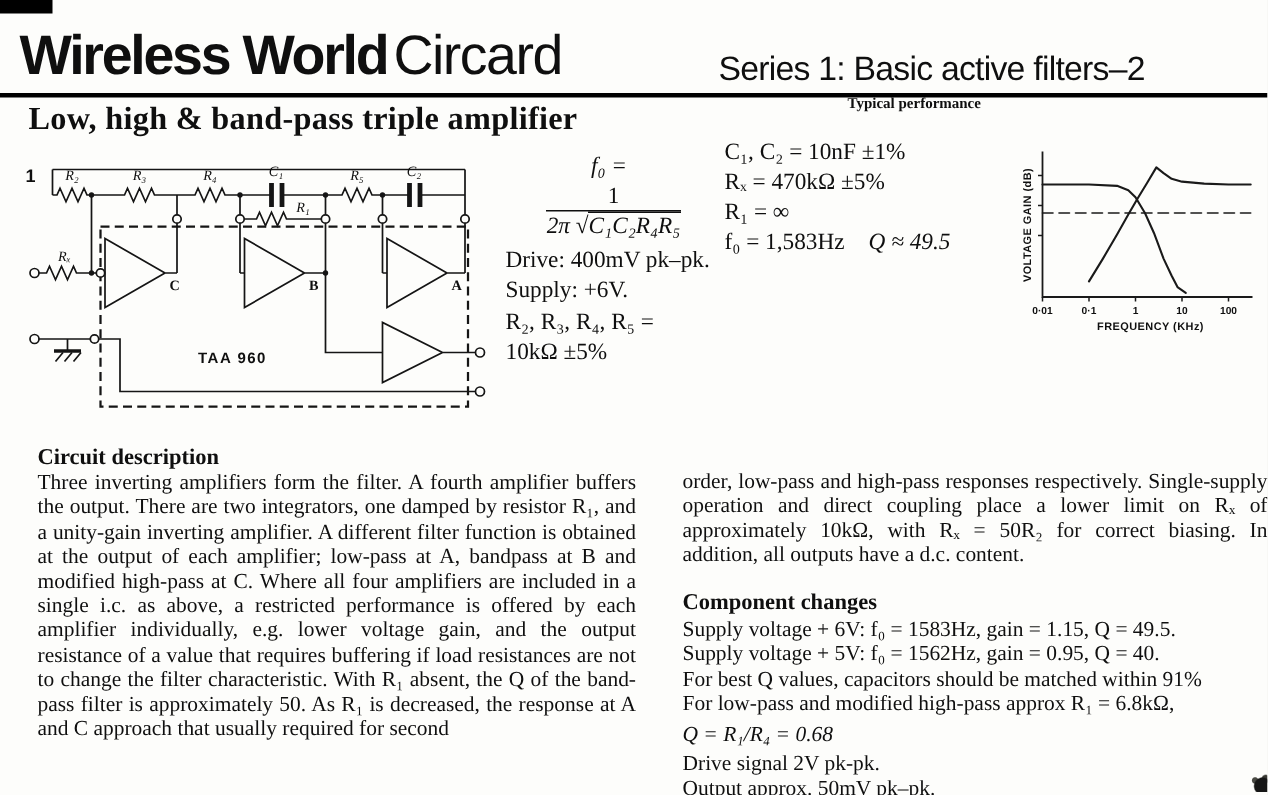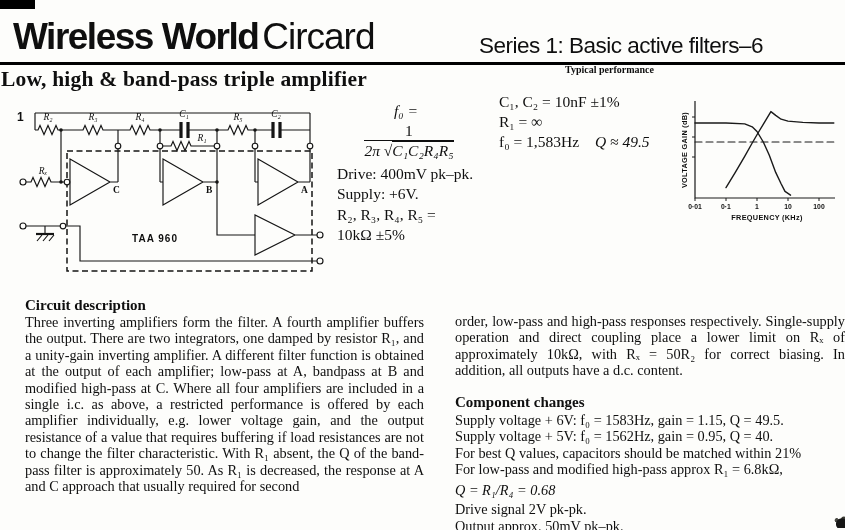--- a/index.html
+++ b/index.html
@@ -12,21 +12,21 @@
   .corner-mark { position:absolute; left:0; top:0; width:35px; height:9px; background:#000; }
 
   
   .brand { position:absolute; left:13px; top:16px; white-space:nowrap;
     font-family:"Liberation Sans","DejaVu Sans",sans-serif; font-size:37px; }
   .brand-bold { font-weight:700; letter-spacing:-1.5px; }
   .brand-light { font-weight:400; letter-spacing:-1px; margin-left:4px; }
   .series { position:absolute; left:479px; top:33px; white-space:nowrap;
     font-family:"Liberation Sans","DejaVu Sans",sans-serif; font-size:22.5px; letter-spacing:-0.5px; }
   .rule { position:absolute; left:0; top:62px; width:845px; height:3px; background:#000; }
-  .section-title { position:absolute; left:1px; top:67px; font-weight:700; font-size:21.5px; letter-spacing:0.2px; }
+  .section-title { position:absolute; left:19px; top:67px; font-weight:700; font-size:21.5px; letter-spacing:0.2px; }
   .perf-heading { position:absolute; left:565px; top:64px; font-weight:700; font-size:10px; }
 
   
   .circuit { position:absolute; left:5px; top:103px; }
   .circuit path, .circuit line { stroke:#151515; stroke-width:1.15; fill:none; }
   .circuit .cap { stroke-width:3.2; }
   .circuit .gnd-bar { stroke-width:2.2; }
   .circuit .node { fill:#151515; stroke:none; }
   .circuit .pin { fill:#fdfdfb; stroke:#151515; stroke-width:1.15; }
   .circuit .ic-box { stroke:#151515; stroke-width:1.5; fill:none; stroke-dasharray:6 3.5; }
@@ -39,21 +39,21 @@
   .formula-block { position:absolute; left:337px; top:101px; width:144px; font-size:15.5px; line-height:20.5px; }
   .frac-row { display:flex; align-items:center; margin-bottom:5px;flex-direction:column; }
   .f0-lhs { font-style:italic; margin-right:6px; }
   .frac { display:inline-block; text-align:center; }
   .frac .num { display:block; border-bottom:1.4px solid #0f0f0f; padding:0 2px 1px; line-height:17px; }
   .frac .den { display:block; white-space:nowrap; padding-top:1px; font-style:italic; line-height:17px; }
   .radicand { border-top:1.2px solid #0f0f0f; }
   .spec-line { white-space:nowrap; }
 
   
-  .perf-block { position:absolute; left:483px; top:92px; width:205px; font-size:15.5px; line-height:20px;margin-left:16px; }
+  .perf-block { position:absolute; left:483px; top:92px; width:205px; font-size:15.5px; line-height:20px; }
   .perf-line { white-space:nowrap; }
   .perf-f0-row span { white-space:nowrap; }
   .q-val { margin-left:16px; font-style:italic; }
 
   
   .graph { position:absolute; left:681px; top:93px; }
   .graph .axis { stroke:#1a1a1a; stroke-width:1.2; fill:none; }
   .graph .tick { stroke:#1a1a1a; stroke-width:1; fill:none; }
   .g-tick-label { font:700 6.8px "Liberation Sans","DejaVu Sans",sans-serif; fill:#0f0f0f; }
   .g-axis-label { font:700 7.3px "Liberation Sans","DejaVu Sans",sans-serif; fill:#0f0f0f; letter-spacing:0.3px; }
@@ -79,21 +79,21 @@
 </style>
 </head>
 <body>
 
 <div class="page">
   <div class="corner-mark"></div>
 
   <div class="brand">
     <span class="brand-bold">Wireless World</span><span class="brand-light">Circard</span>
   </div>
-  <div class="series">Series 1: Basic active filters–6</div>
+  <div class="series">Series 1: Basic active filters–2</div>
   <div class="rule"></div>
 
   <div class="section-title">Low, high &amp; band-pass triple amplifier</div>
   <div class="perf-heading">Typical performance</div>
 
   <svg class="circuit" width="330" height="187" viewBox="0 0 330 187">
     <text class="sv-fig" x="12" y="18">1</text>
 
     <path d="M30,10 H305 M30,10 V27 M305,10 V79"></path>
 
@@ -163,20 +163,21 @@
       </span>
     </div>
     <div class="spec-line">Drive: 400mV pk–pk.</div>
     <div class="spec-line">Supply: +6V.</div>
     <div class="spec-line">R₂, R₃, R₄, R₅ =</div>
     <div class="spec-line">10kΩ ±5%</div>
   </div>
 
   <div class="perf-block">
     <div class="perf-line">C₁, C₂ = 10nF ±1%</div>
+    <div class="perf-line">Rₓ = 470kΩ ±5%</div>
     <div class="perf-line">R₁ = ∞</div>
     <div class="perf-f0-row">
       <span>f₀ = 1,583Hz</span><span class="q-val">Q ≈ 49.5</span>
     </div>
   </div>
 
   <svg class="graph" id="perf-plot" width="162" height="135" viewBox="0 0 162 135">
     <path class="axis" d="M14,8 V105 H154"></path>
     <path class="tick" d="M11,24 H14 M11,44 H14 M11,64 H14"></path>
     <path class="tick" d="M14,105 V108 M45,105 V108 M76,105 V108 M107,105 V108 M138,105 V108"></path>
@@ -194,21 +195,21 @@
 
   <div class="col-left">
     <div class="body-heading">Circuit description</div>
     <p>Three inverting amplifiers form the filter.  A fourth amplifier buffers the output.  There are two integrators, one damped by resistor R₁, and a unity-gain inverting amplifier.  A different filter function is obtained at the output of each amplifier; low-pass at A, bandpass at B and modified high-pass at C.  Where all four amplifiers are included in a single i.c. as above, a restricted performance is offered by each amplifier individually, e.g. lower voltage gain, and the output resistance of a value that requires buffering if load resistances are not to change the filter characteristic.  With R₁ absent, the Q of the band-pass filter is approximately 50.  As R₁ is decreased, the response at A and C approach that usually required for second</p>
   </div>
   <div class="col-right">
     <p>order, low-pass and high-pass responses respectively. Single-supply operation and direct coupling place a lower limit on Rₓ of approximately 10kΩ, with Rₓ = 50R₂ for correct biasing.  In addition, all outputs have a d.c. content.</p>
     <div class="body-heading">Component changes</div>
     <div class="cline">Supply voltage + 6V: f₀ = 1583Hz, gain = 1.15, Q = 49.5.</div>
     <div class="cline">Supply voltage + 5V: f₀ = 1562Hz, gain = 0.95, Q = 40.</div>
-    <div class="cline">For best Q values, capacitors should be matched within 21%</div>
+    <div class="cline">For best Q values, capacitors should be matched within 91%</div>
     <div class="cline">For low-pass and modified high-pass approx R₁ = 6.8kΩ,</div>
     <div class="cline eq">Q  =  R₁/R₄  =  0.68</div>
     <div class="cline">Drive signal 2V pk-pk.</div>
     <div class="cline">Output approx. 50mV pk–pk.</div>
   </div>
 
   <div class="smudge"></div>
 </div>
 
 </body></html>

